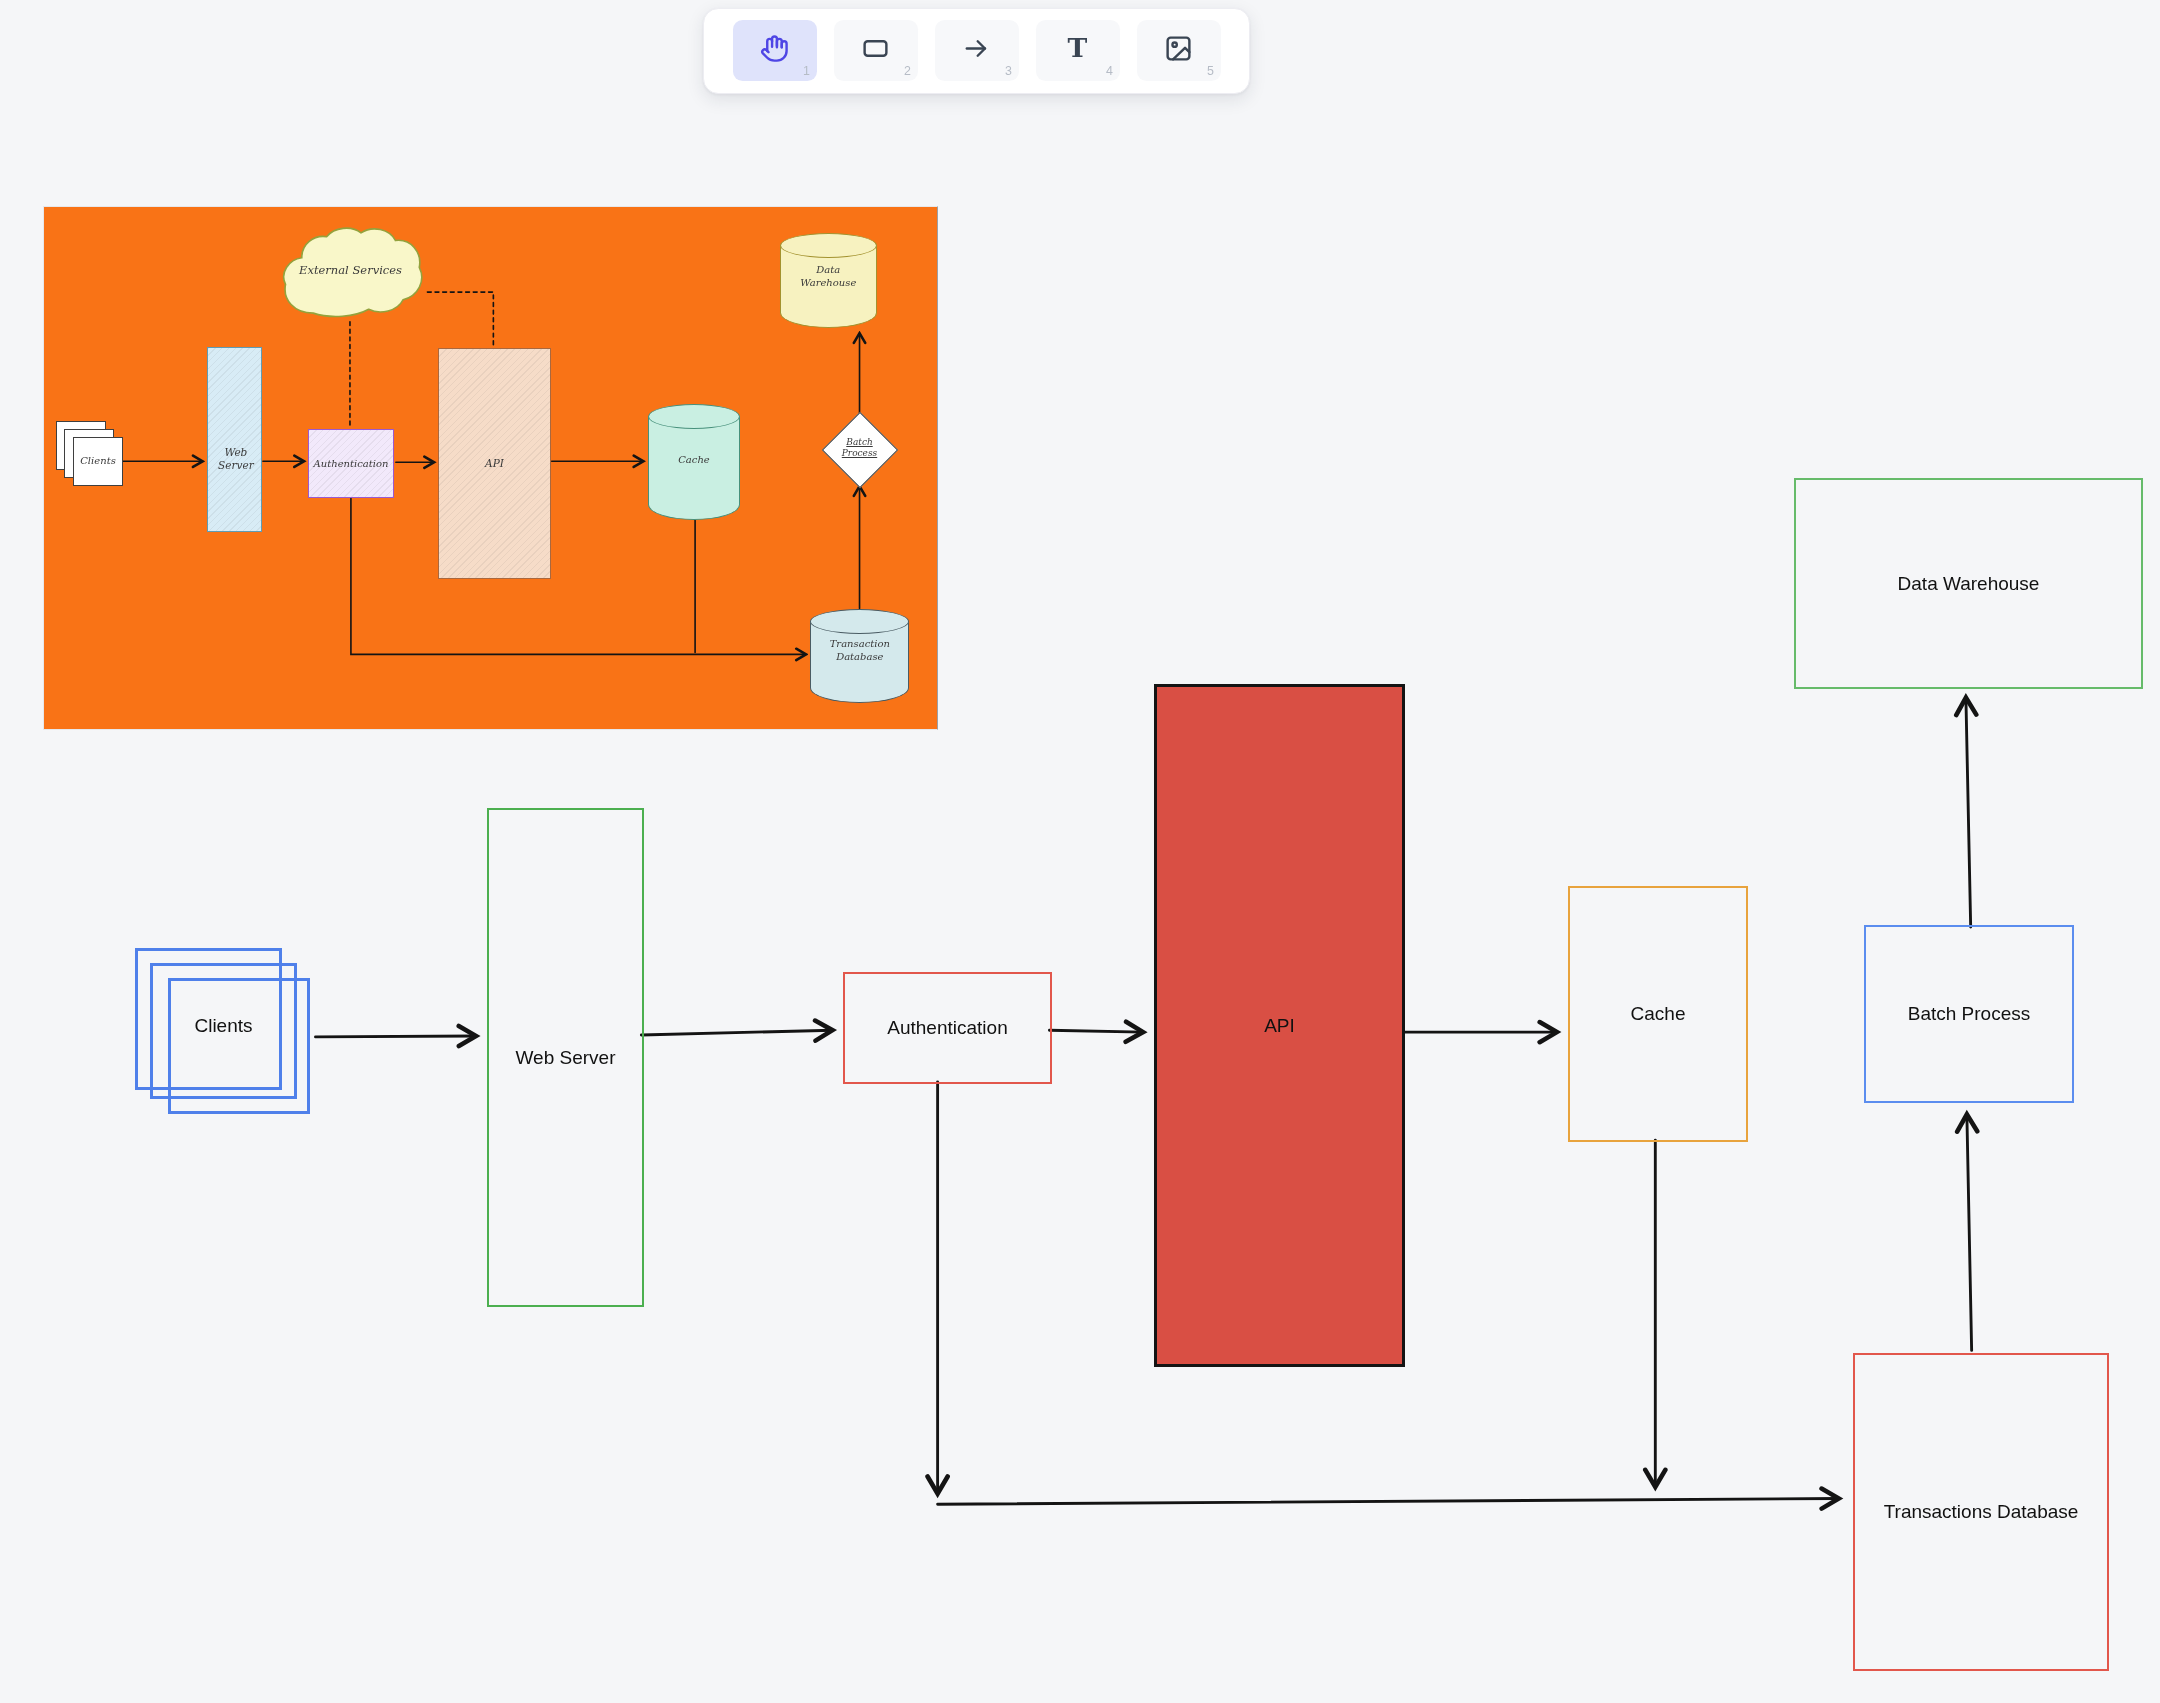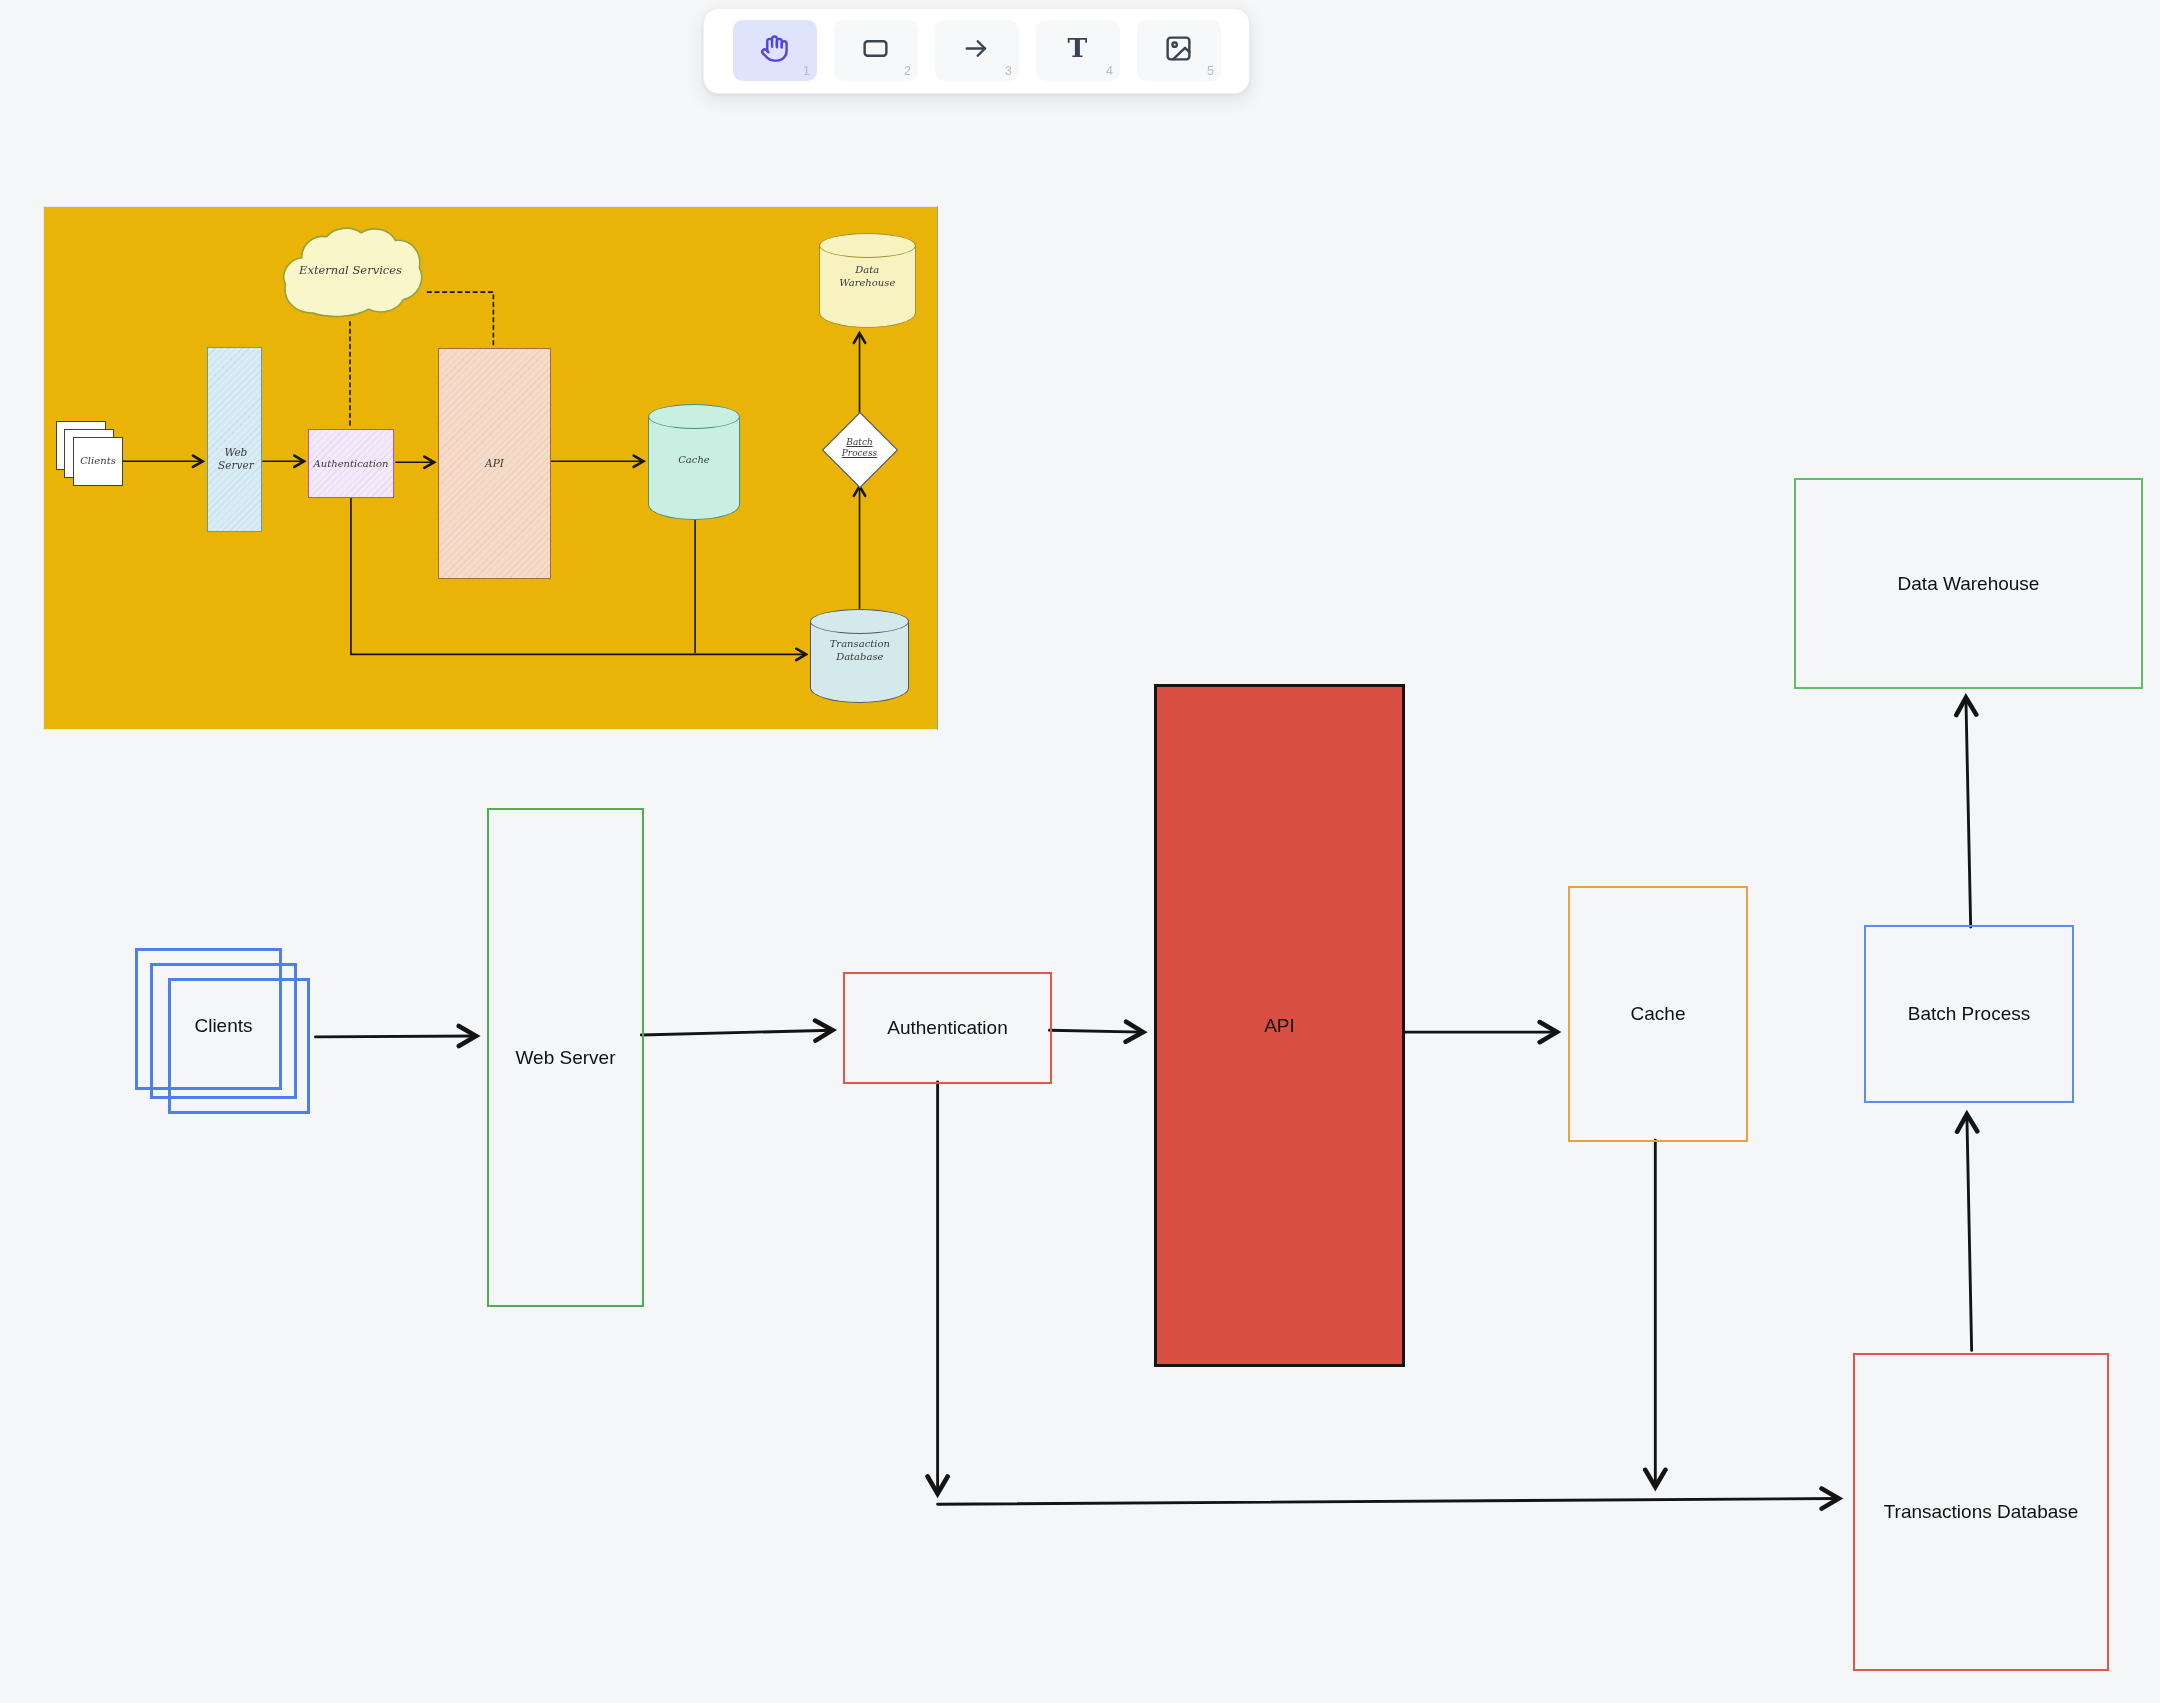--- a/index.html
+++ b/index.html
@@ -21,21 +21,21 @@
   }
   .tool-btn.selected{background:#dfe3fb;}
   .tool-btn svg{stroke:#3a4553;fill:none;stroke-width:2;stroke-linecap:round;stroke-linejoin:round;}
   .tool-btn.selected svg{stroke:#4f46e5;}
   .tool-num{
     position:absolute;right:6.7px;bottom:2.9px;font-size:12.4px;color:#b6bcc6;
   }
   
   .ref{
     position:absolute;left:43px;top:206px;width:893px;height:522px;
-    background:#eab308;border:1px solid #e6e8ec;border-right:1.9px solid #9aa0a8;
+    background:#f97316;border:1px solid #e6e8ec;border-right:1.9px solid #9aa0a8;
   }
   .ref *{box-sizing:border-box;}
   .hand-label{
     position:absolute;font-family:"DejaVu Serif",serif;font-style:italic;
     color:#3a3a3a;text-align:center;line-height:1.25;pointer-events:none;
   }
   .ref-rect{position:absolute;}
   .hatch{
     background-image:repeating-linear-gradient(135deg,rgba(60,60,60,.07) 0 1px,transparent 1px 4.8px);
   }
@@ -170,21 +170,21 @@
   <div class="ref-rect hatch" style="left:394px;top:141px;width:113px;height:231px;background-color:#f6dcc8;border:1.9px solid #a9683f;">
     <div class="hand-label" style="left:0;top:108px;width:111px;font-size:10.5px;">API</div>
   </div>
 
   <div class="cyl" style="left:604px;top:197px;width:92px;height:116px;--bc:#47907b;--fc:#c9efe2;">
     <div class="top hatch"></div>
       <div class="bodyp hatch"></div>
     <div class="hand-label" style="left:0;top:50px;width:92px;font-size:10px;z-index:3;">Cache</div>
   </div>
 
-  <div class="cyl" style="left:775px;top:26px;width:97px;height:95px;--bc:#a3922f;--fc:#f7f2c0;">
+  <div class="cyl" style="left:736px;top:26px;width:97px;height:95px;--bc:#a3922f;--fc:#f7f2c0;">
     <div class="top hatch"></div>
       <div class="bodyp hatch"></div>
     <div class="hand-label" style="left:-5.7px;top:31px;width:108px;font-size:10px;z-index:3;">
       <div>Data</div>
       <div>Warehouse</div>
     </div>
   </div>
 
   <div>
     <div class="diamond" style="left:789px;top:216px;"></div>

